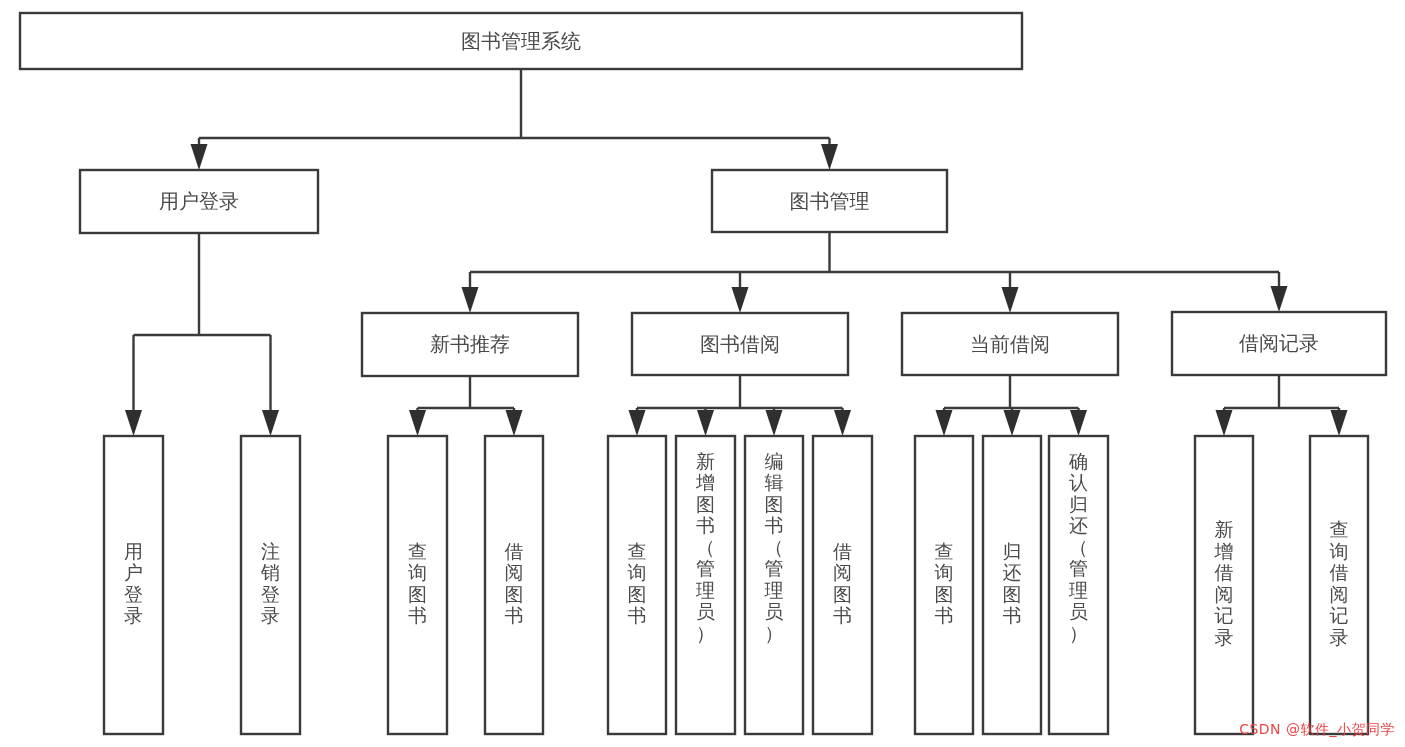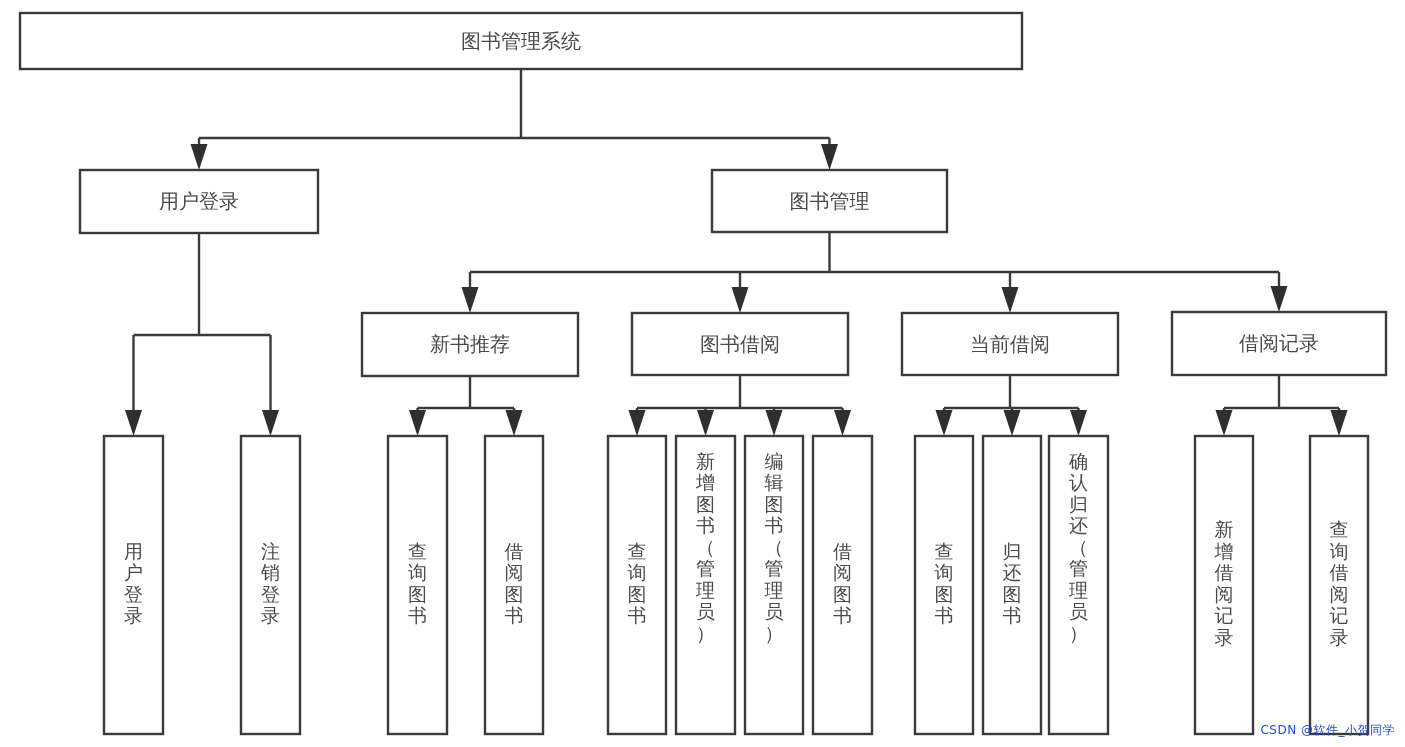--- a/index.html
+++ b/index.html
@@ -54,22 +54,22 @@
     fill: #4a4a4a;
     font-family: "DejaVu Sans", "Liberation Sans", sans-serif;
     font-size: 19px;
     text-anchor: middle;
   }
   .watermark-text {
     position: absolute;
     right: 10px;
     bottom: 8px;
     font-family: "DejaVu Sans", "Liberation Sans", sans-serif;
-    font-size: 12px;
-    color: #1d4ed8;
+    font-size: 14px;
+    color: #ef4444;
     white-space: nowrap;
     letter-spacing: 0.5px;
     user-select: none;
   }
 </style>
 </head>
 <body>
 
 <div id="diagram-root">
   <svg id="structure-svg" viewBox="0 0 1405 747" xmlns="http://www.w3.org/2000/svg">

